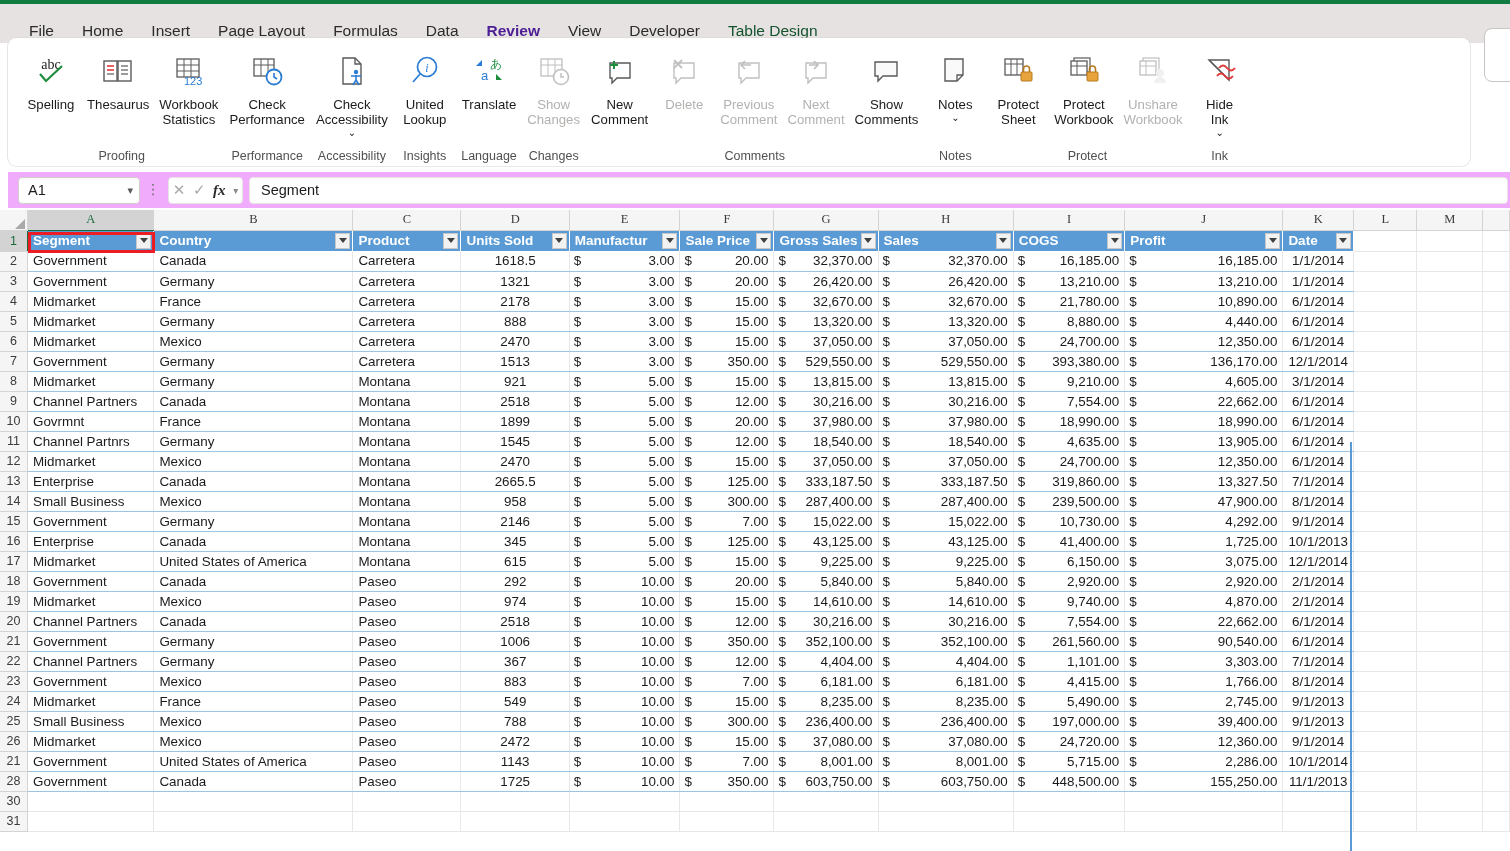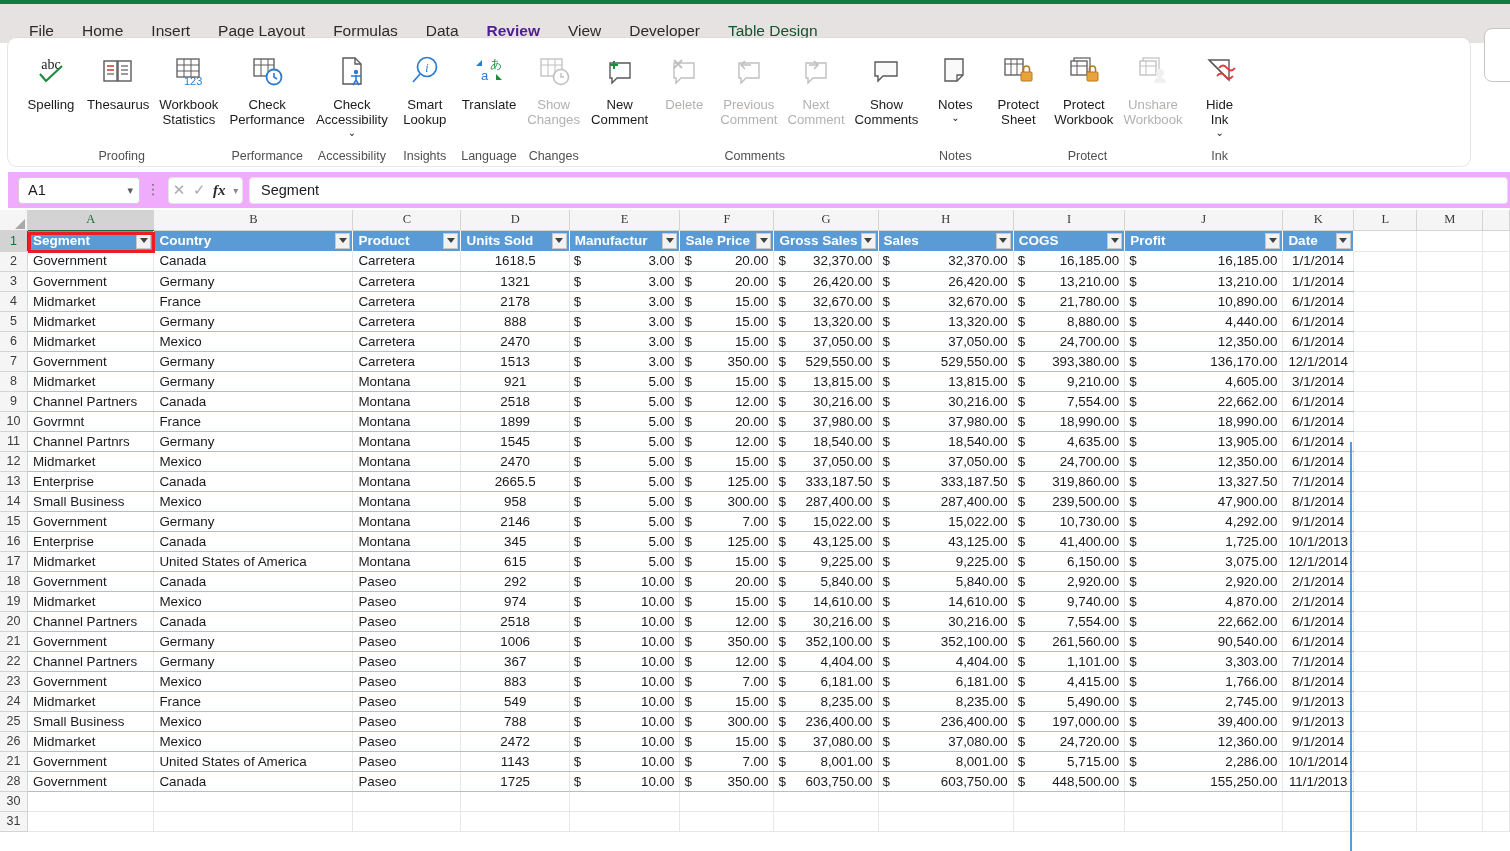--- a/index.html
+++ b/index.html
@@ -370,21 +370,21 @@
       <div class="rgroup">
         <div class="rgroup-items">
           <div class="rbtn">
             <div class="icon">
               <svg width="34" height="34" viewBox="0 0 34 34" xmlns="http://www.w3.org/2000/svg">
                 <circle cx="19" cy="13" r="9.5" fill="#fff" stroke="#2b7cd3" stroke-width="1.7"></circle>
                 <line x1="12" y1="20" x2="5" y2="28" stroke="#2b7cd3" stroke-width="1.7"></line>
                 <text x="19" y="18" font-size="12" font-family="Liberation Serif, serif" fill="#2b7cd3" text-anchor="middle" font-style="italic">i</text>
               </svg>
             </div>
-            <div class="lbl">Smart
+            <div class="lbl">United
 Lookup</div>
           </div>
         </div>
         <div class="rgroup-label">Insights</div>
       </div>
       <div class="rgroup-sep"></div>
       <div class="rgroup">
         <div class="rgroup-items">
           <div class="rbtn">
             <div class="icon">

